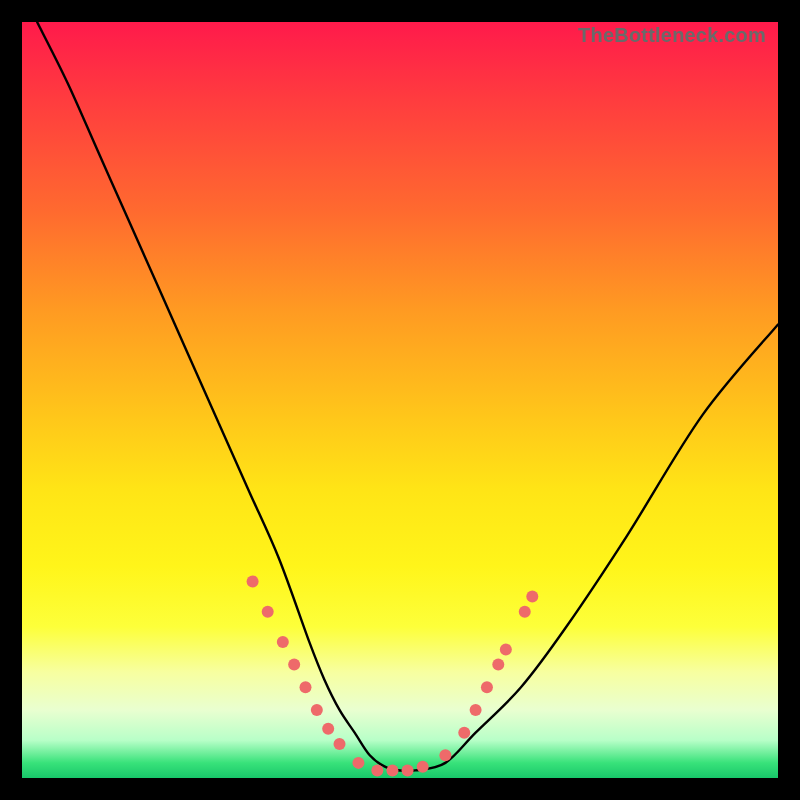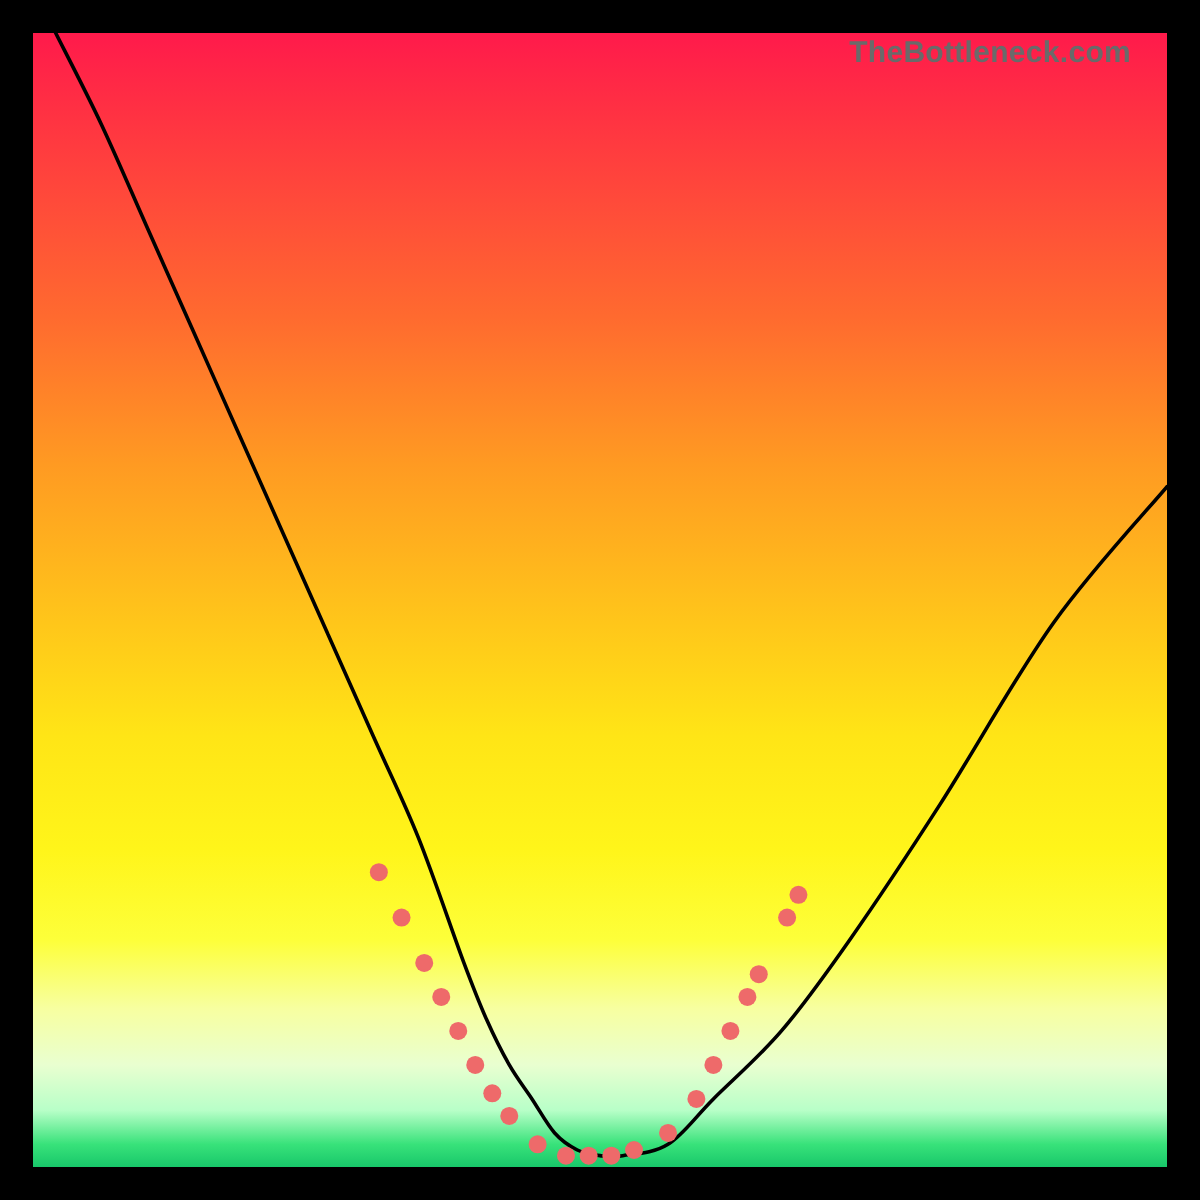--- a/index.html
+++ b/index.html
@@ -41,21 +41,21 @@
   svg.curve {
     position: absolute;
     left: 0;
     top: 0;
     width: 756px;
     height: 756px;
   }
   .watermark {
     position: absolute;
     top: 2px;
-    right: 24px;
+    right: 12px;
     font-family: Arial, Helvetica, sans-serif;
     font-size: 20px;
     font-weight: 600;
     color: #6a6a6a;
     letter-spacing: 0.2px;
     user-select: none;
   }
 </style>
 </head>
 <body>

